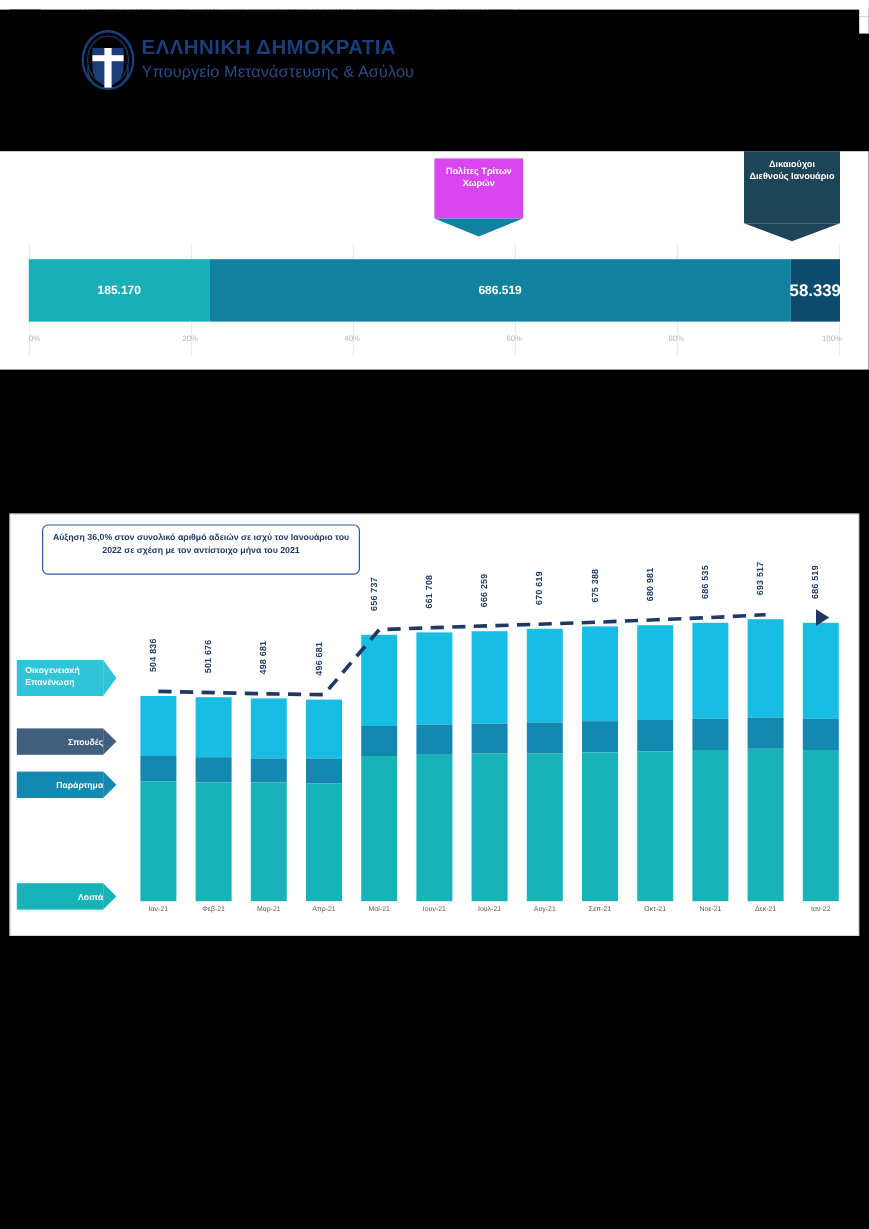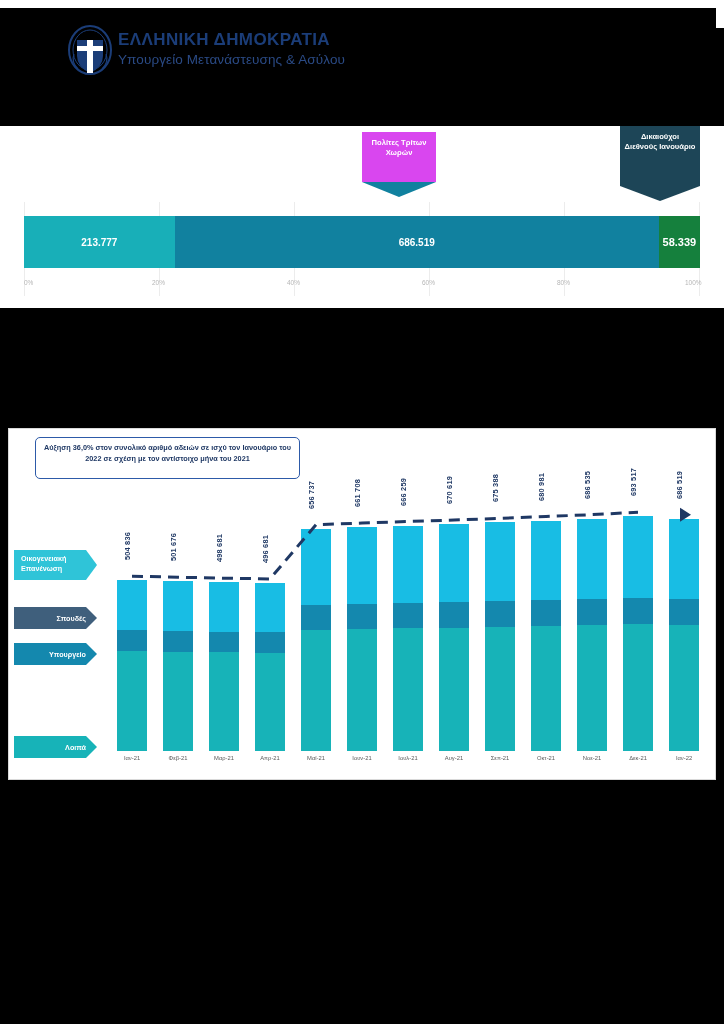--- a/index.html
+++ b/index.html
@@ -30,21 +30,21 @@
   .co2 .tip{border-left:37px solid transparent;border-right:37px solid transparent;border-top:15px solid #11819f;}
   .co3{left:620px;top:0px;width:80px;height:60px;background:#1d4557;}
   .co3 .tip{border-left:40px solid transparent;border-right:40px solid transparent;border-top:15px solid #1d4557;}
 
   .pctgrid{position:absolute;left:24px;top:76px;width:676px;height:94px;}
   .pctgrid .gl{position:absolute;top:0;width:1px;height:94px;background:#ececec;}
   .bar1{position:absolute;left:24px;top:90px;width:676px;height:52px;display:flex;}
   .seg{display:flex;align-items:center;justify-content:center;color:#fff;font-size:10px;font-weight:bold;}
   .s1{background:#18afb8;}
   .s2{background:#11819f;}
-  .s3{background:#15803d;font-size:11px;}
+  .s3{background:#0c4a6e;font-size:14px;}
 
   .axis1{position:absolute;left:0;top:153px;width:724px;height:16px;}
   .axis1 span{position:absolute;font-size:6.5px;color:#b6b6b6;}
   .caption{font-size:6.6px;font-weight:bold;color:#1f3864;line-height:10px;white-space:nowrap;
            padding-left:36px;padding-top:4px;}
 
   .cap1{left:8px;top:316px;width:708px;height:14px;background:#fff;}
   .cap2{left:8px;top:790px;width:708px;height:14px;background:#fff;}
 
   
@@ -126,21 +126,21 @@
     <div class="pctgrid">
       <div class="gl" style="left:0"></div>
         <div class="gl" style="left:135px"></div>
       <div class="gl" style="left:270px"></div>
         <div class="gl" style="left:405px"></div>
       <div class="gl" style="left:540px"></div>
         <div class="gl" style="left:675px"></div>
     </div>
 
     <div class="bar1">
-      <div class="seg s1" style="width:22.3%">213.777</div>
+      <div class="seg s1" style="width:22.3%">185.170</div>
       <div class="seg s2" style="width:71.6%">686.519</div>
       <div class="seg s3" style="width:6.1%">58.339</div>
     </div>
 
     <div class="axis1">
       <span style="left:24px">0%</span>
       <span style="left:152px">20%</span>
       <span style="left:287px">40%</span>
       <span style="left:422px">60%</span>
       <span style="left:557px">80%</span>
@@ -263,21 +263,21 @@
 
   <div class="tag tag-fam">
     <span>Οικογενειακή Επανένωση</span>
     <span class="ar"></span>
   </div>
   <div class="tag tag-stu">
     <span>Σπουδές</span>
     <span class="ar"></span>
   </div>
   <div class="tag tag-emp">
-    <span>Υπουργείο</span>
+    <span>Παράρτημα</span>
     <span class="ar"></span>
   </div>
   <div class="tag tag-oth">
     <span>Λοιπά</span>
     <span class="ar"></span>
   </div>
 
   <div class="cap2">
     <div class="caption">Γράφημα 2. Άδειες διαμονής σε ισχύ σε συγκεκριμένη χρονική στιγμή (απόθεμα/stock) σωρευτικά ανά μήνα - Βλ. Παράρτημα Πίνακας 2</div>
   </div>

